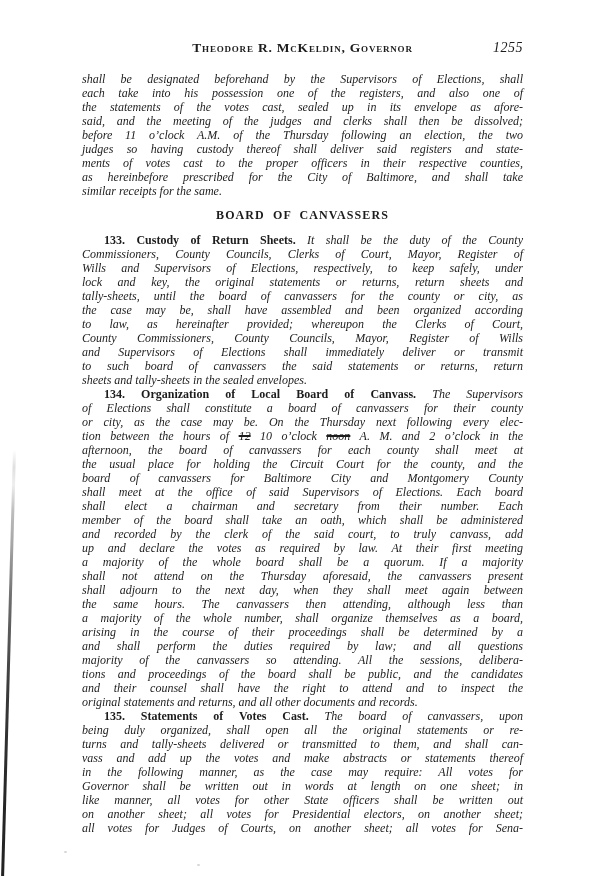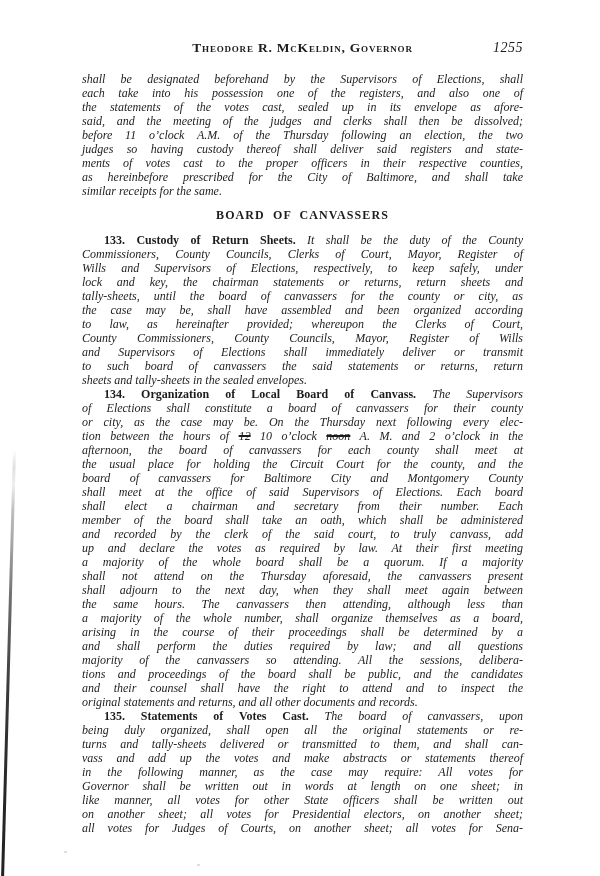--- a/index.html
+++ b/index.html
@@ -102,21 +102,21 @@
         <div class="line"><span>as hereinbefore prescribed for the City of Baltimore, and shall take</span></div>
         <div class="line last"><span>similar receipts for the same.</span></div>
       </div>
 
     <div class="board-heading">BOARD OF CANVASSERS</div>
 
     <div class="para indent">
         <div class="line first"><span class="b">133.  Custody of Return Sheets.</span><span> It shall be the duty of the County</span></div>
         <div class="line"><span>Commissioners, County Councils, Clerks of Court, Mayor, Register of</span></div>
         <div class="line"><span>Wills and Supervisors of Elections, respectively, to keep safely, under</span></div>
-        <div class="line"><span>lock and key, the chairman statements or returns, return sheets and</span></div>
+        <div class="line"><span>lock and key, the original statements or returns, return sheets and</span></div>
         <div class="line"><span>tally-sheets, until the board of canvassers for the county or city, as</span></div>
         <div class="line"><span>the case may be, shall have assembled and been organized according</span></div>
         <div class="line"><span>to law, as hereinafter provided; whereupon the Clerks of Court,</span></div>
         <div class="line"><span>County Commissioners, County Councils, Mayor, Register of Wills</span></div>
         <div class="line"><span>and Supervisors of Elections shall immediately deliver or transmit</span></div>
         <div class="line"><span>to such board of canvassers the said statements or returns, return</span></div>
         <div class="line last"><span>sheets and tally-sheets in the sealed envelopes.</span></div>
       </div>
 
     <div class="para indent">

